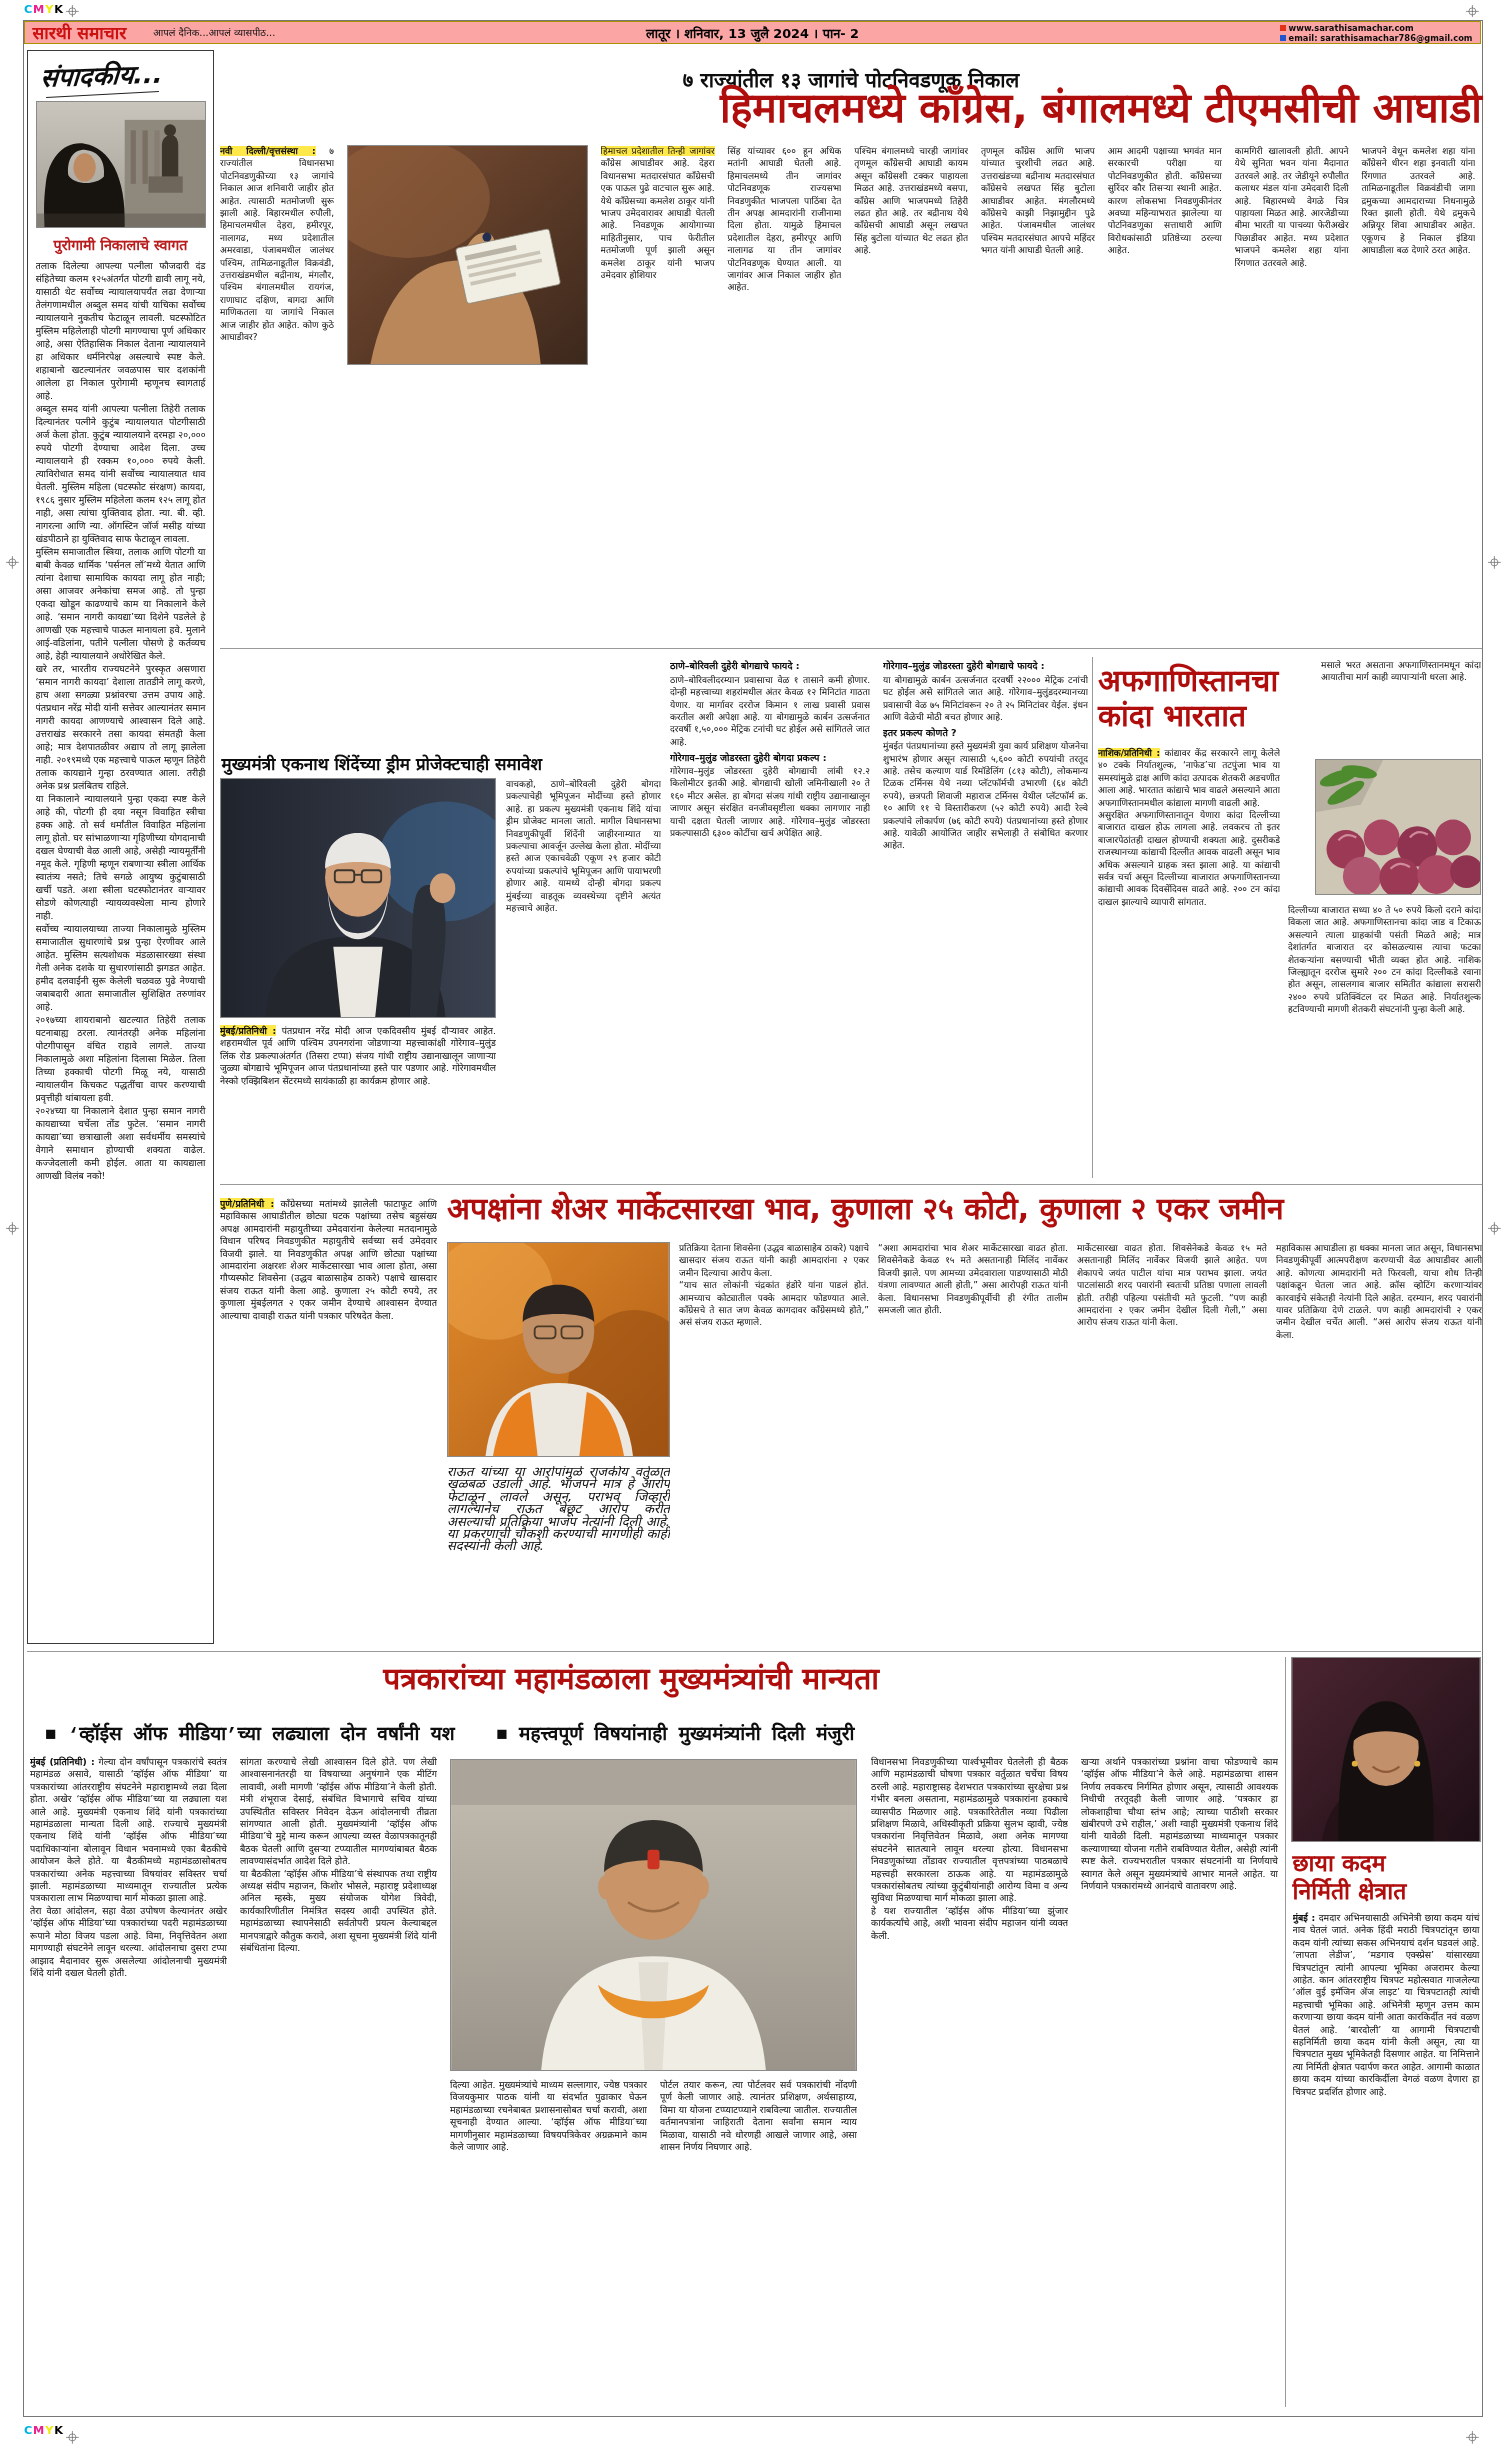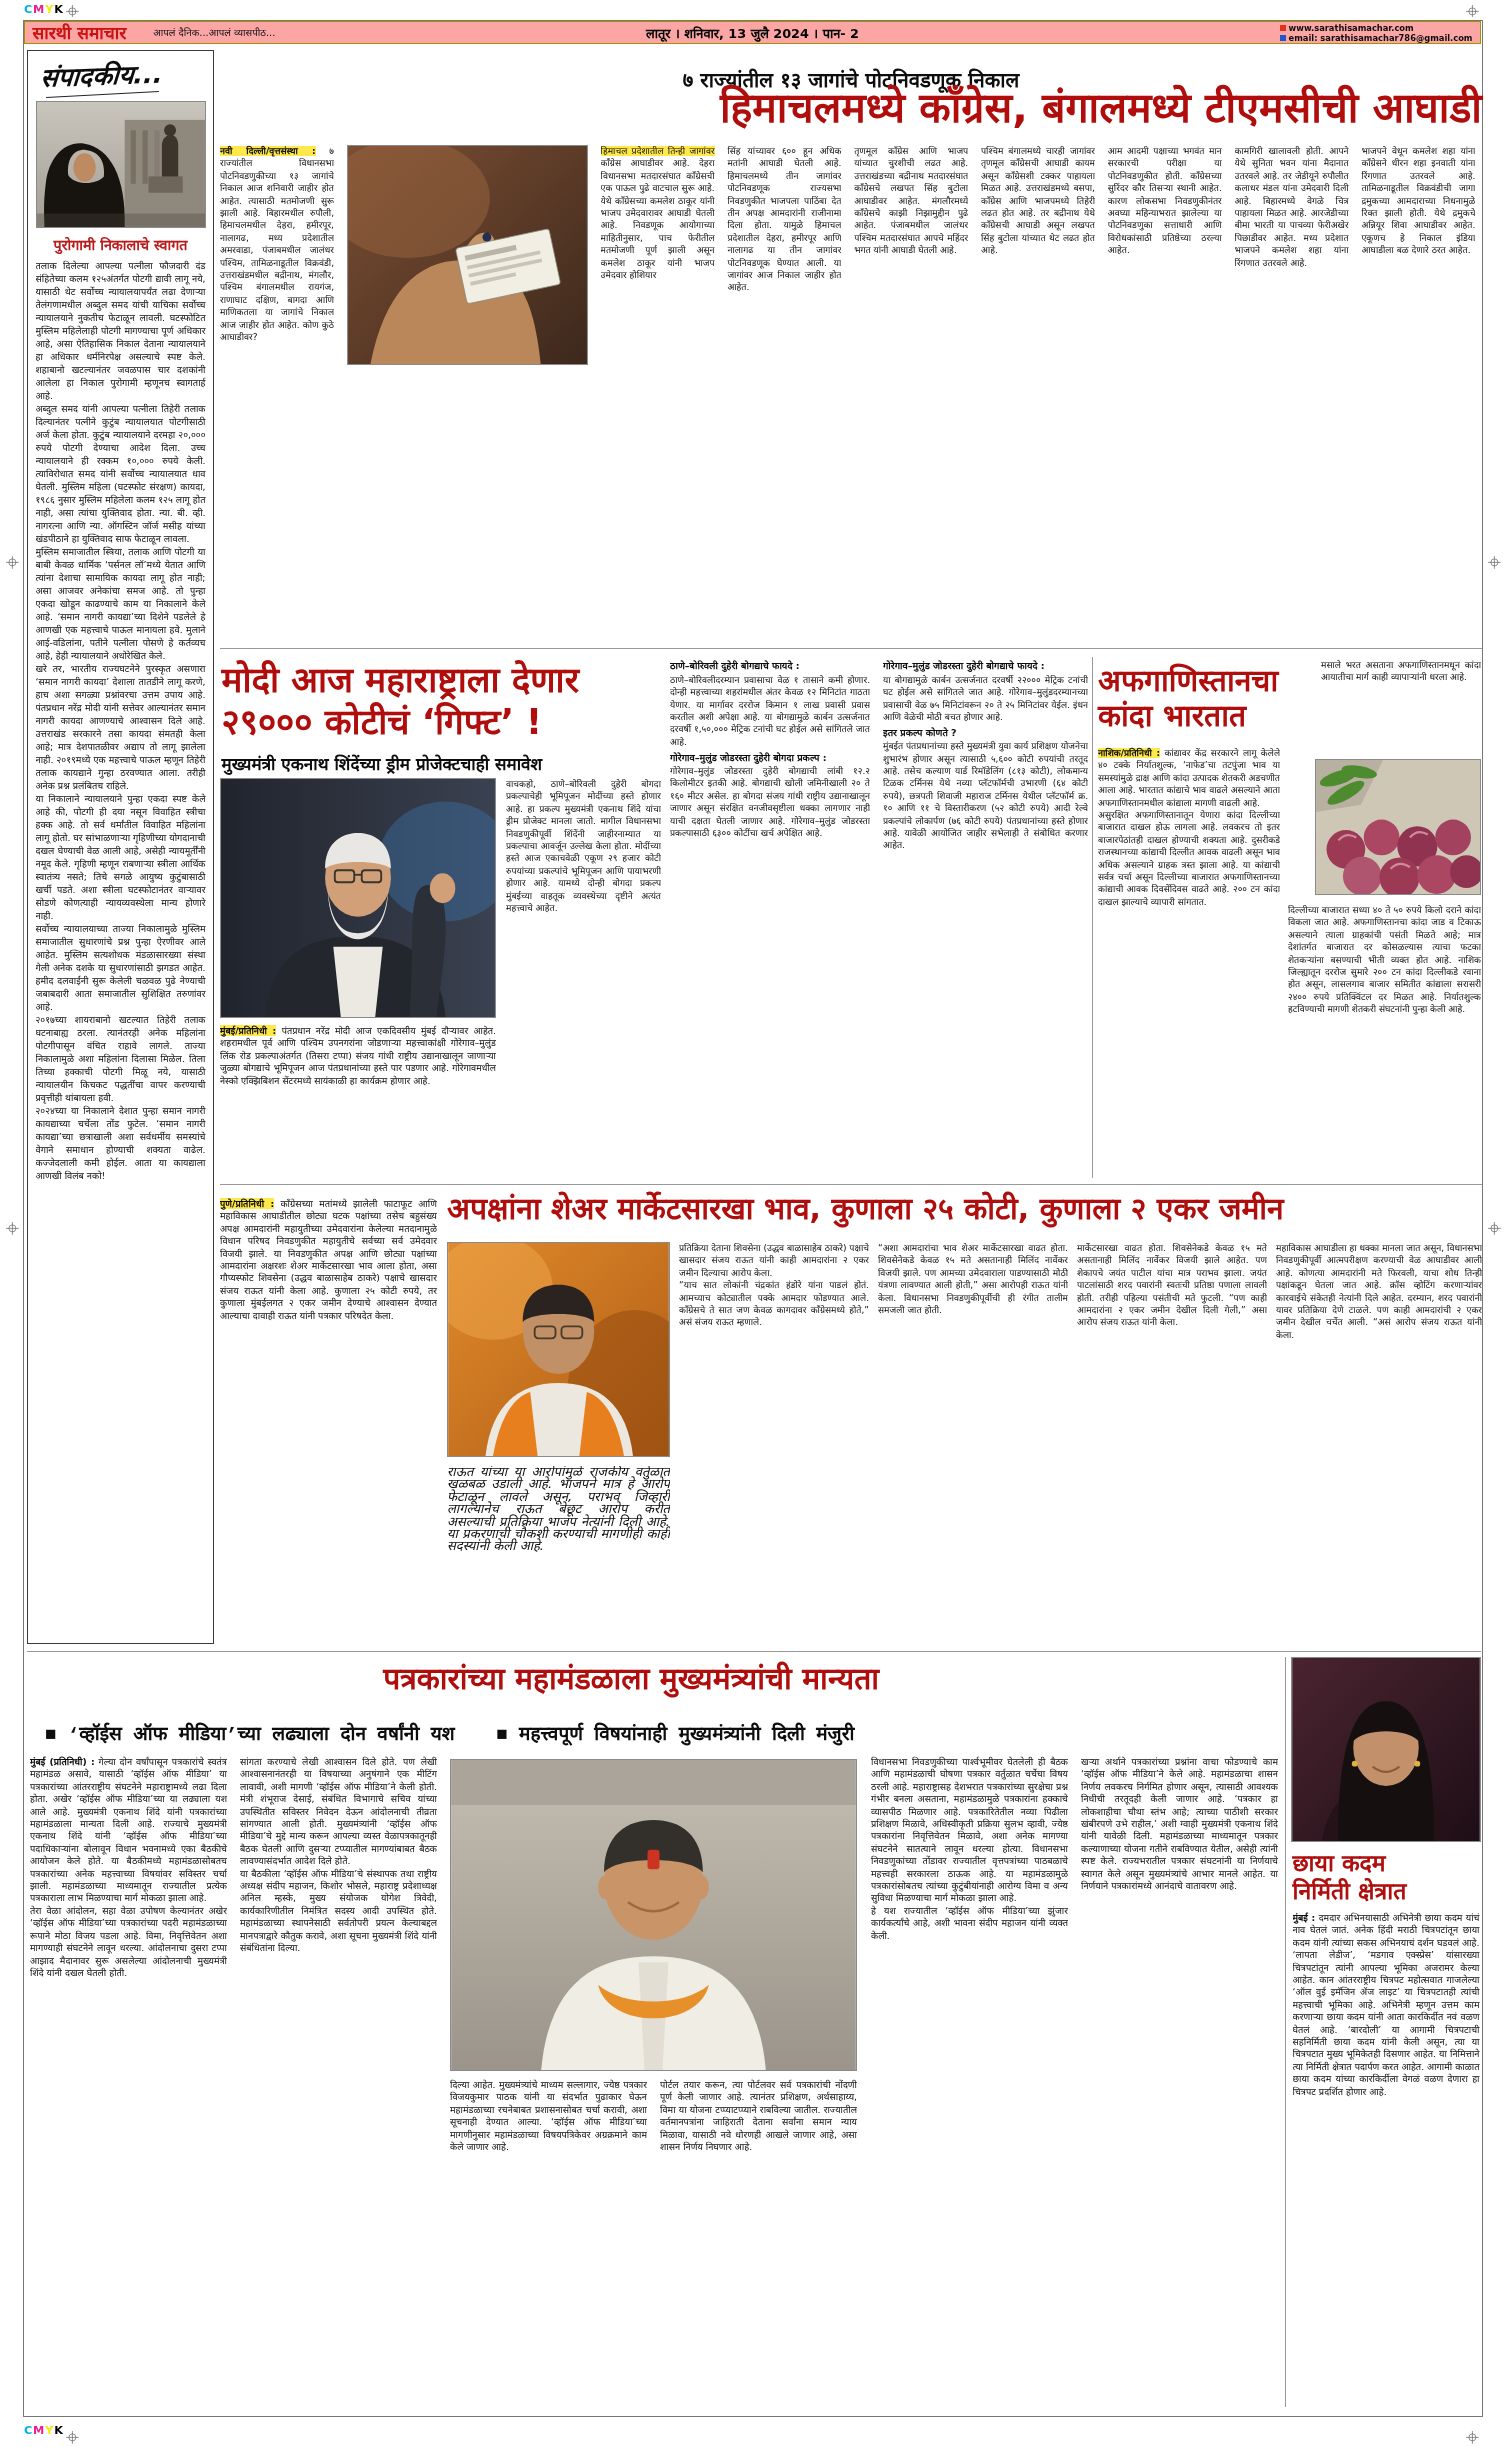--- a/index.html
+++ b/index.html
@@ -190,32 +190,30 @@
       <circle cx="186" cy="122" r="6" fill="#222e52"></circle>
     </svg>
     <div class="sub">
       <div class="coltext">भाजप नालागढ आणि देहरा या जागांवर काँग्रेसने आघाडी घेतली आहे. तर उत्तराखंडमधील बद्रीनाथ आणि मंगलौर या जागांवर काँग्रेसचे उमेदवार आघाडीवर आहेत. पंजाबमध्ये जालंधर पश्चिम जागेवर आप आघाडीवर आहे. बिहारच्या रुपौली येथील पोटनिवडणुकीत जागेवर जेडीयू आघाडीवर आहे. मध्य प्रदेशातील अमरवाडा जागेवर</div>
       <div class="coltext">भाजप आघाडीवर आहे. तामिळनाडूच्या विक्रवंडी जागेवर डीएमकेने आघाडी घेतली आहे.
 हिमाचल प्रदेश सुरुवातीच्या कलानुसार, पश्चिम बंगालमधील रायगंज, राणाघाट दक्षिण, बागदा आणि माणिकतला या जागांवर तृणमूल काँग्रेसचे उमेदवार आघाडीवर आहेत. मध्य प्रदेशातील आकडेवारी जाहीर होत आहे.</div>
     </div>
   </div>
   <div class="ncol coltext"><span class="hl">हिमाचल प्रदेशातील तिन्ही जागांवर</span><span> काँग्रेस आघाडीवर आहे. देहरा विधानसभा मतदारसंघात काँग्रेसची एक पाऊल पुढे वाटचाल सुरू आहे. येथे काँग्रेसच्या कमलेश ठाकूर यांनी भाजप उमेदवारावर आघाडी घेतली आहे. निवडणूक आयोगाच्या माहितीनुसार, पाच फेरीतील मतमोजणी पूर्ण झाली असून कमलेश ठाकूर यांनी भाजप उमेदवार होशियार</span></div>
   <div class="ncol coltext">सिंह यांच्यावर ६०० हून अधिक मतांनी आघाडी घेतली आहे. हिमाचलमध्ये तीन जागांवर पोटनिवडणूक राज्यसभा निवडणुकीत भाजपला पाठिंबा देत तीन अपक्ष आमदारांनी राजीनामा दिला होता. यामुळे हिमाचल प्रदेशातील देहरा, हमीरपूर आणि नालागढ या तीन जागांवर पोटनिवडणूक घेण्यात आली. या जागांवर आज निकाल जाहीर होत आहेत.</div>
+  <div class="ncol coltext">पश्चिम बंगालमध्ये चारही जागांवर तृणमूल काँग्रेसची आघाडी कायम असून काँग्रेसशी टक्कर पाहायला मिळत आहे. उत्तराखंडमध्ये बसपा, काँग्रेस आणि भाजपमध्ये तिहेरी लढत होत आहे. तर बद्रीनाथ येथे काँग्रेसची आघाडी असून लखपत सिंह बुटोला यांच्यात थेट लढत होत आहे.</div>
   <div class="ncol coltext">तृणमूल काँग्रेस आणि भाजप यांच्यात चुरशीची लढत आहे. उत्तराखंडच्या बद्रीनाथ मतदारसंघात काँग्रेसचे लखपत सिंह बुटोला आघाडीवर आहेत. मंगलौरमध्ये काँग्रेसचे काझी निझामुद्दीन पुढे आहेत. पंजाबमधील जालंधर पश्चिम मतदारसंघात आपचे महिंदर भगत यांनी आघाडी घेतली आहे.</div>
-  <div class="ncol coltext">पश्चिम बंगालमध्ये चारही जागांवर तृणमूल काँग्रेसची आघाडी कायम असून काँग्रेसशी टक्कर पाहायला मिळत आहे. उत्तराखंडमध्ये बसपा, काँग्रेस आणि भाजपमध्ये तिहेरी लढत होत आहे. तर बद्रीनाथ येथे काँग्रेसची आघाडी असून लखपत सिंह बुटोला यांच्यात थेट लढत होत आहे.</div>
   <div class="ncol coltext">आम आदमी पक्षाच्या भगवंत मान सरकारची परीक्षा या पोटनिवडणुकीत होती. काँग्रेसच्या सुरिंदर कौर तिसऱ्या स्थानी आहेत. कारण लोकसभा निवडणुकीनंतर अवघ्या महिन्याभरात झालेल्या या पोटनिवडणुका सत्ताधारी आणि विरोधकांसाठी प्रतिष्ठेच्या ठरल्या आहेत.</div>
   <div class="ncol coltext">कामगिरी खालावली होती. आपने येथे सुनिता भवन यांना मैदानात उतरवले आहे. तर जेडीयूने रुपौलीत कलाधर मंडल यांना उमेदवारी दिली आहे. बिहारमध्ये वेगळे चित्र पाहायला मिळत आहे. आरजेडीच्या बीमा भारती या पाचव्या फेरीअखेर पिछाडीवर आहेत. मध्य प्रदेशात भाजपने कमलेश शहा यांना रिंगणात उतरवले आहे.</div>
   <div class="ncol coltext">भाजपने वेधून कमलेश शहा यांना काँग्रेसने धीरन शहा इनवाती यांना रिंगणात उतरवले आहे. तामिळनाडूतील विक्रवंडीची जागा द्रमुकच्या आमदाराच्या निधनामुळे रिक्त झाली होती. येथे द्रमुकचे अन्नियूर शिवा आघाडीवर आहेत. एकूणच हे निकाल इंडिया आघाडीला बळ देणारे ठरत आहेत.</div>
 </div>
 
 <div class="divider-h" style="left:220px; top:648px; width:1262px;"></div>
 
 <div class="modi-zone">
-  <div class="modi-head h-red">मोदी आज महाराष्ट्राला देणार
-२९००० कोटीचं ‘गिफ्ट’ !</div>
   <div class="modi-sub">मुख्यमंत्री एकनाथ शिंदेंच्या ड्रीम प्रोजेक्टचाही समावेश</div>
   <svg class="photo abs" style="left:0; top:121px;" width="276" height="240" viewBox="0 0 366 318">
     <defs>
         <linearGradient id="mbg" x1="0" y1="0" x2="1" y2="0">
           <stop offset="0" stop-color="#20242d"></stop>
           <stop offset="1" stop-color="#3a4150"></stop>
         </linearGradient>
       </defs>
     <rect width="366" height="318" fill="url(#mbg)"></rect>
     <ellipse cx="300" cy="110" rx="90" ry="80" fill="#3c6ea5" opacity="0.45"></ellipse>

